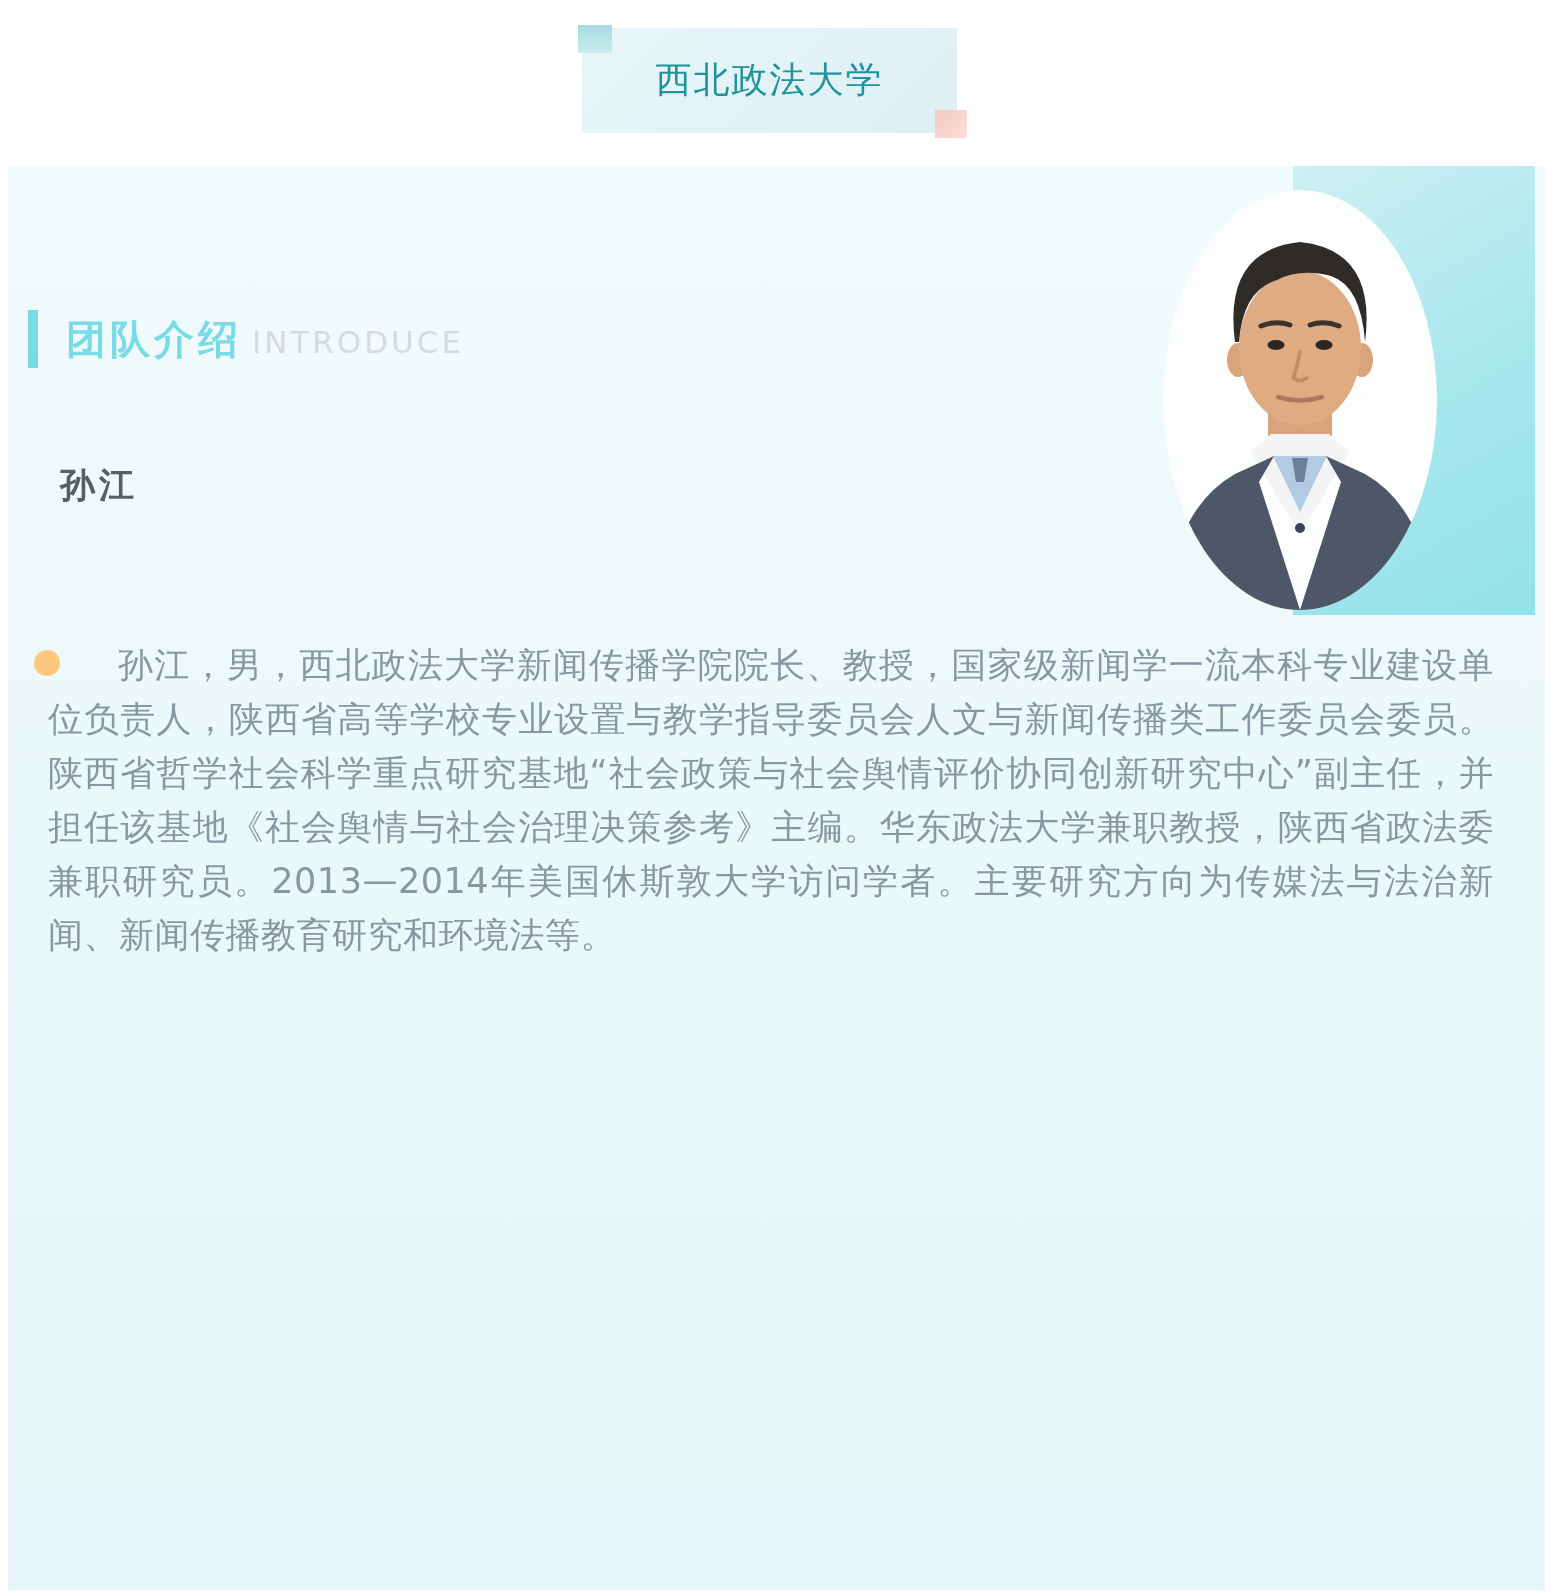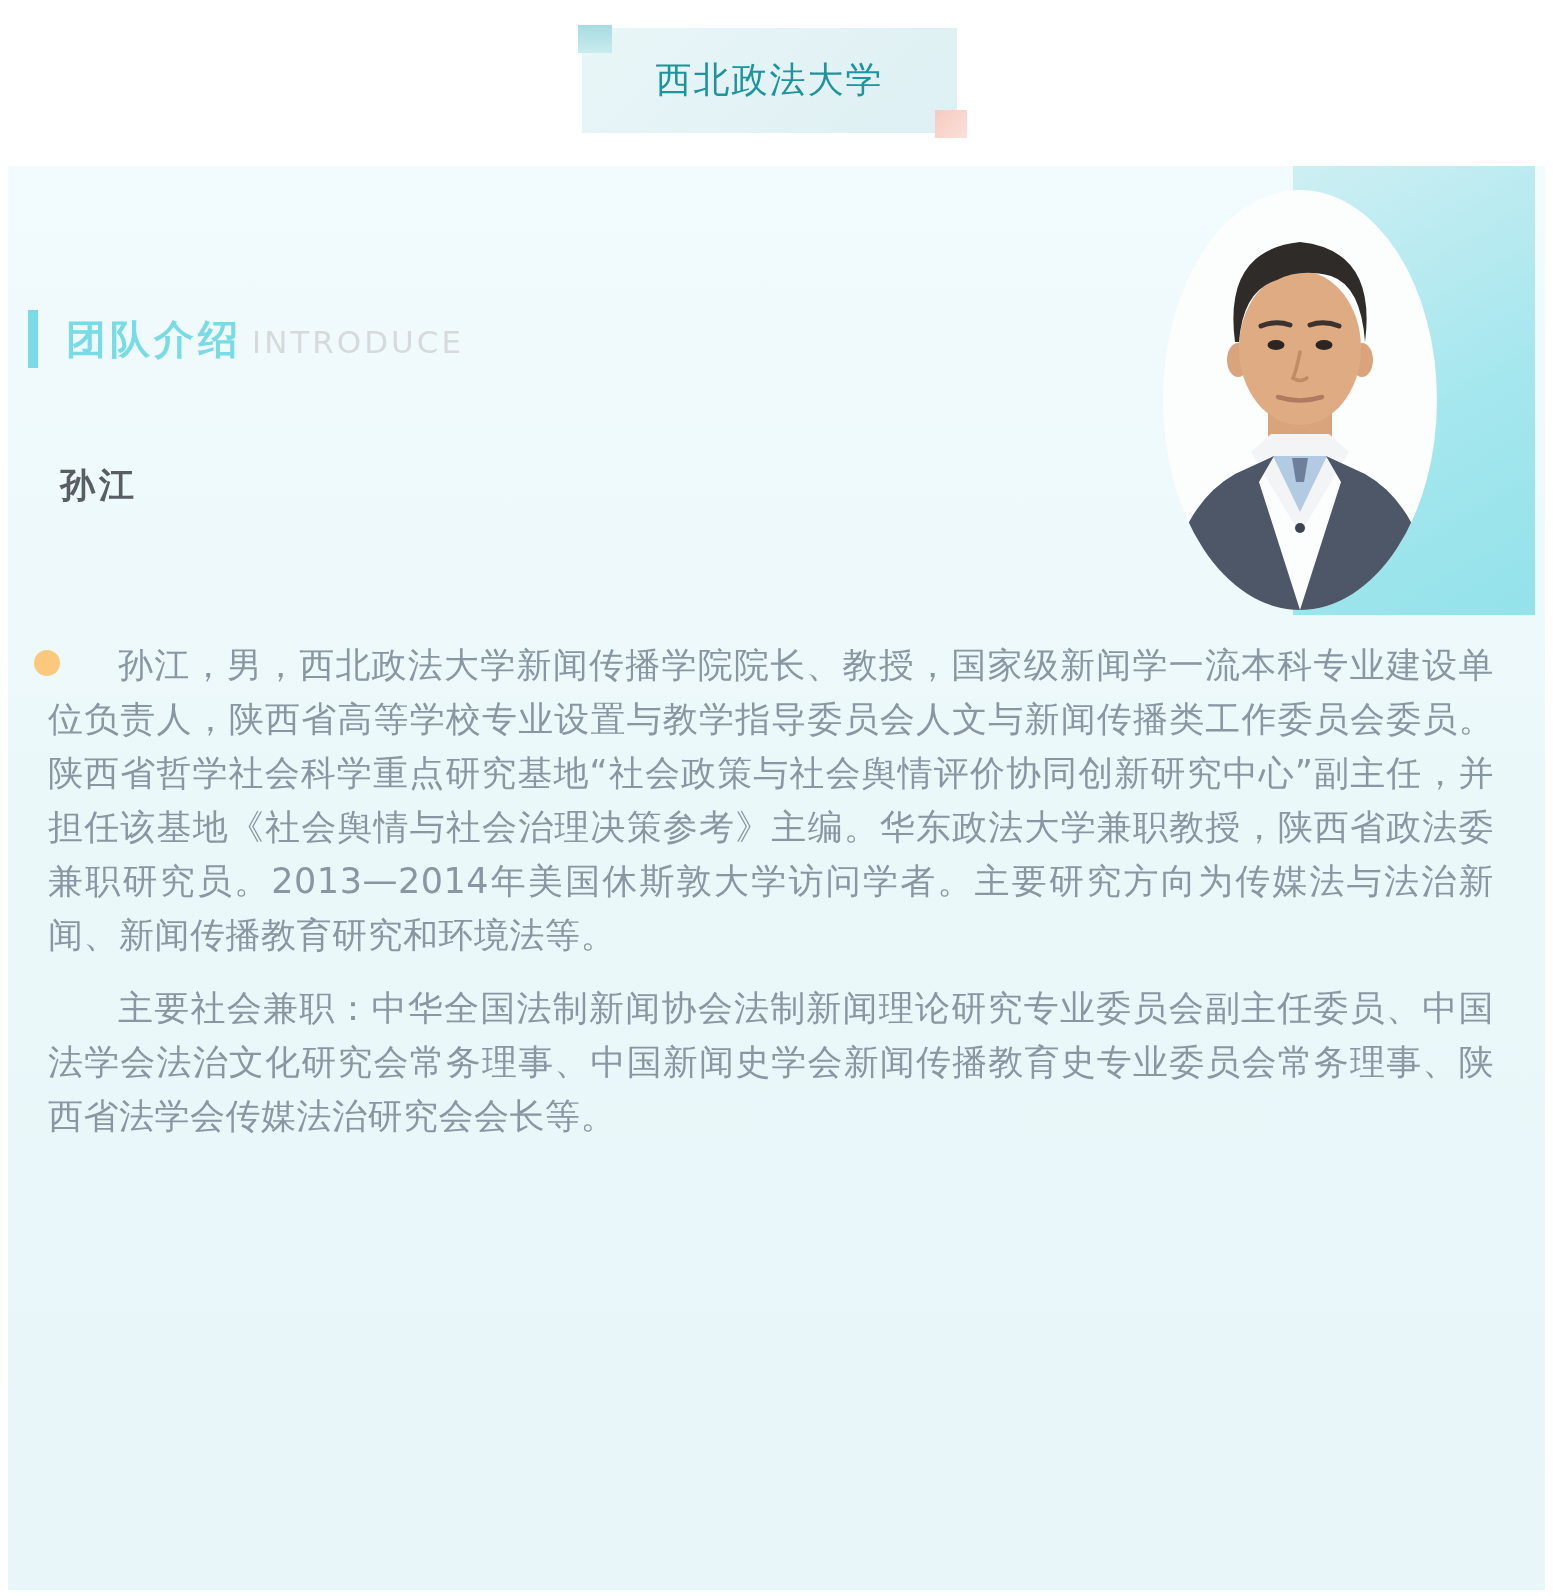--- a/index.html
+++ b/index.html
@@ -147,17 +147,16 @@
         <span class="sec-en">INTRODUCE</span>
       </div>
     </div>
 
     <div class="person-name">孙江</div>
 
     <div class="bullet-dot"></div>
 
     <div class="bio">
       <p>孙江，男，西北政法大学新闻传播学院院长、教授，国家级新闻学一流本科专业建设单位负责人，陕西省高等学校专业设置与教学指导委员会人文与新闻传播类工作委员会委员。陕西省哲学社会科学重点研究基地“社会政策与社会舆情评价协同创新研究中心”副主任，并担任该基地《社会舆情与社会治理决策参考》主编。华东政法大学兼职教授，陕西省政法委兼职研究员。2013—2014年美国休斯敦大学访问学者。主要研究方向为传媒法与法治新闻、新闻传播教育研究和环境法等。</p>
-      <p>主要社会兼职：中华全国法制新闻协会法制新闻理论研究专业委员会副主任委员、中国法学会法治文化研究会常务理事、中国新闻史学会新闻传播教育史专业委员会常务理事、陕西省法学会传媒法治研究会会长等。</p>
     </div>
 
   </div>
 </div>
 
 </body></html>

